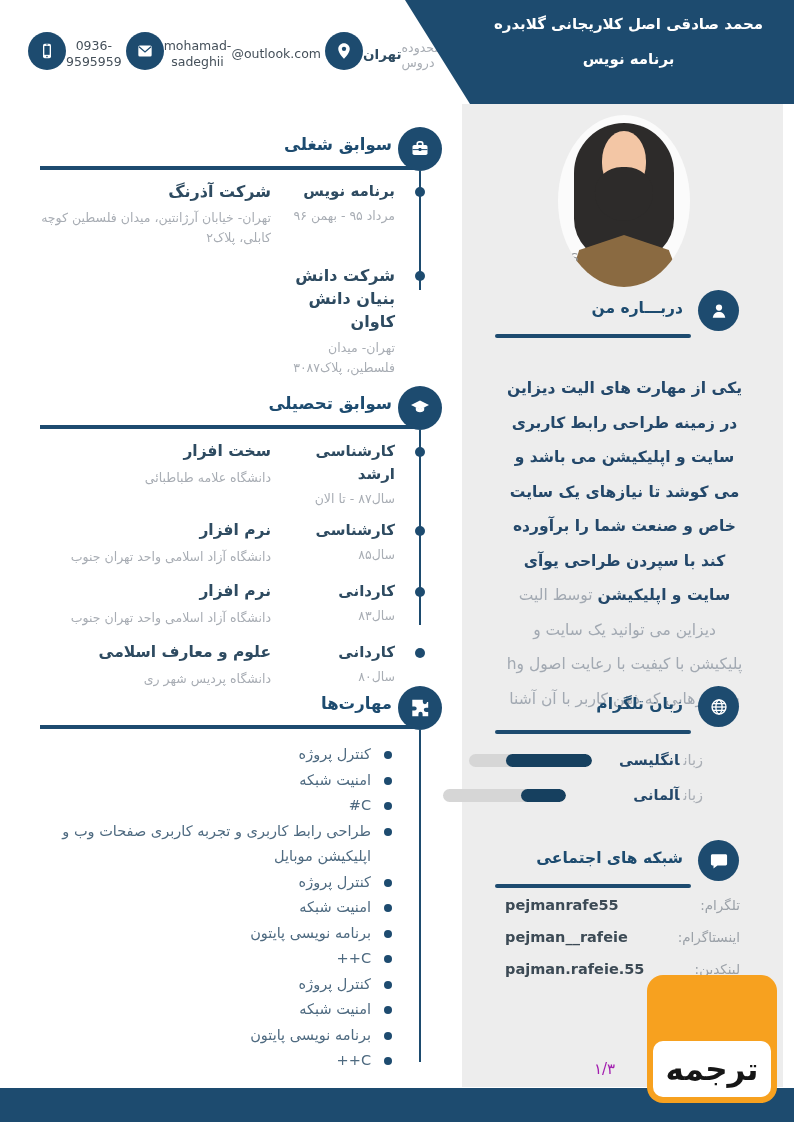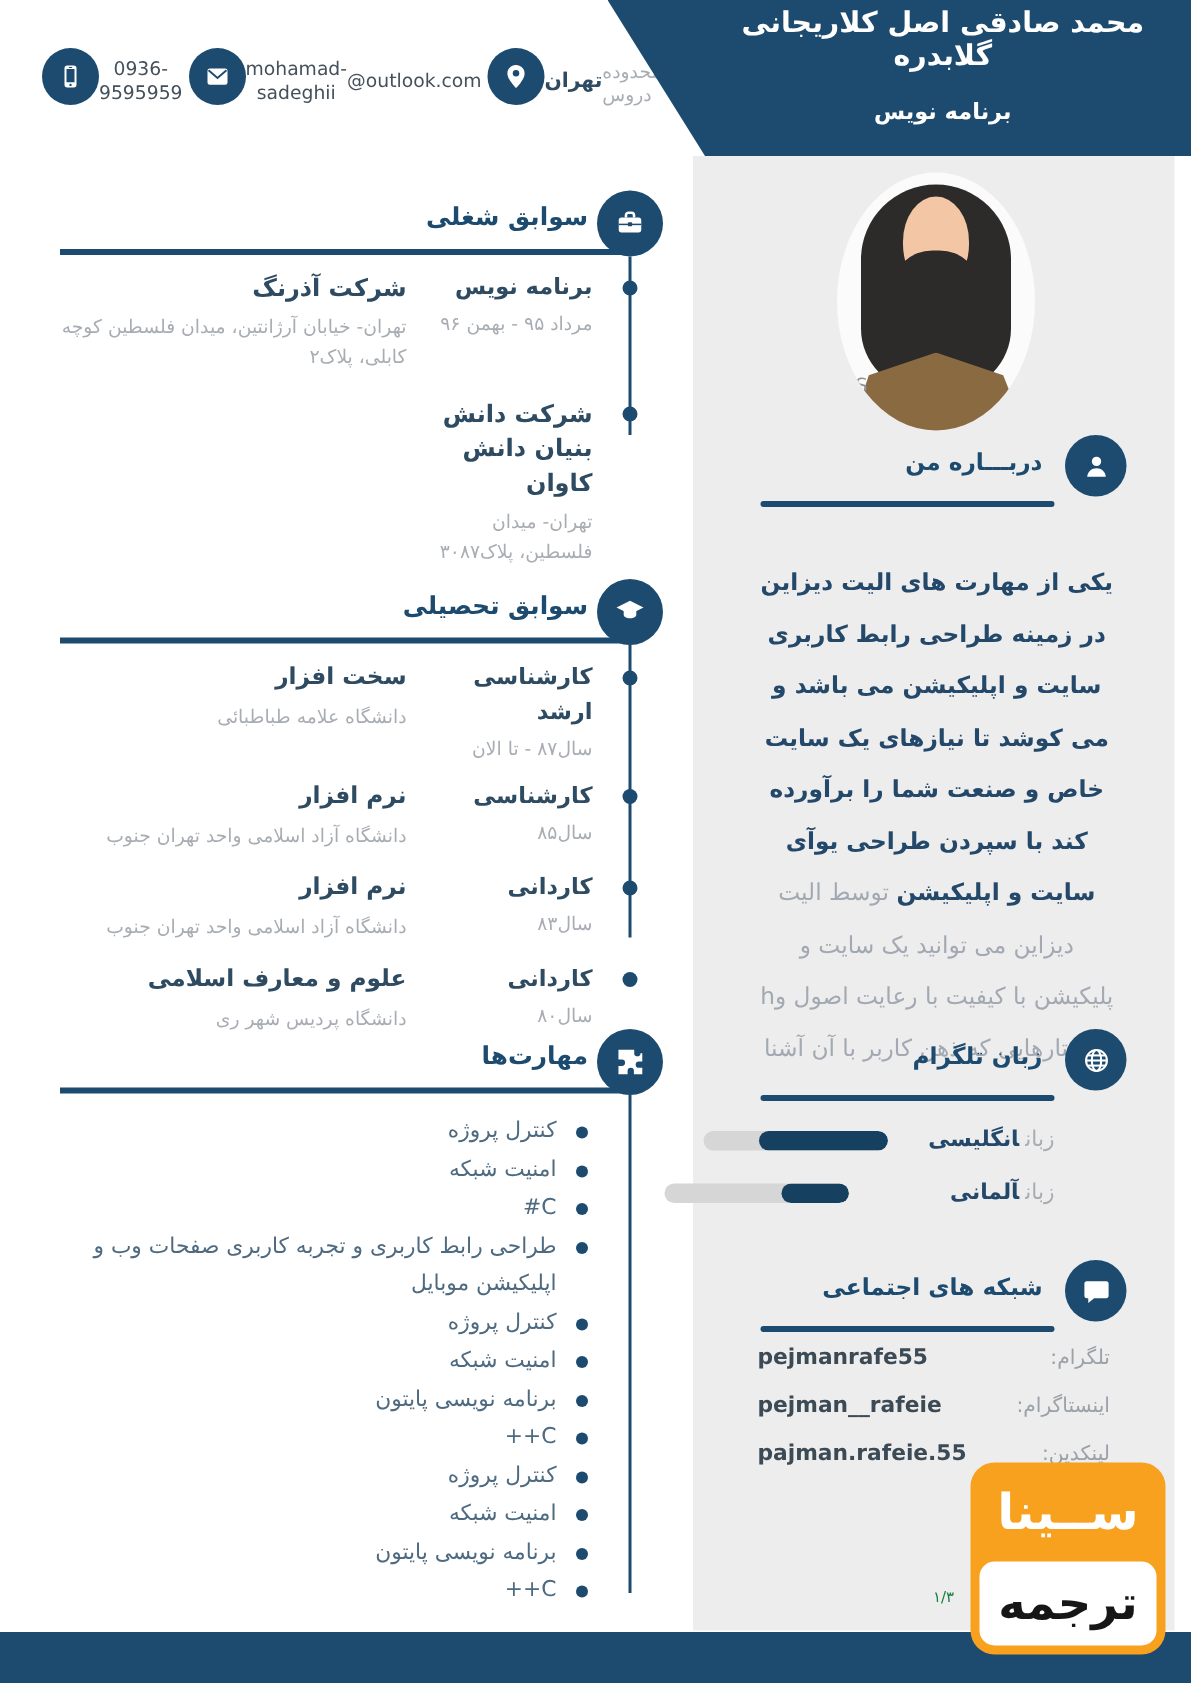--- a/index.html
+++ b/index.html
@@ -16,21 +16,21 @@
   body{
     position:relative;overflow:hidden;background:#fff;
     font-family:"DejaVu Sans",sans-serif;direction:rtl;
   }
   
   .top-banner{
     position:absolute;top:0;right:0;width:389px;height:104px;background:var(--navy);
     clip-path:polygon(0 0,389px 0,389px 104px,65px 104px);
     color:#fff;text-align:center;z-index:3;
   }
-  .top-banner .name{margin-top:4px;padding-left:58px;font-size:19px;font-weight:bold;}
+  .top-banner .name{margin-top:15px;padding-left:58px;font-size:15px;font-weight:bold;}
   .top-banner .role{margin-top:17px;padding-left:58px;font-size:15px;font-weight:bold;}
   
   .contacts{position:absolute;left:28px;top:14px;width:352px;height:80px;display:flex;direction:ltr;z-index:2;}
   .contact{flex:1;display:flex;flex-direction:row;align-items:center;}
   .vdiv{width:1px;background:#d9d9d9;margin:6px 2px;}
   .cicon{width:38px;height:38px;border-radius:50%;background:var(--navy);display:flex;align-items:center;justify-content:center;margin-bottom:7px;flex:none;}
   .contact .t-main{font-size:12.5px;color:#45505a;text-align:center;line-height:16px;}
   .contact .t-city{font-size:13.5px;color:var(--ink);font-weight:bold;}
   .contact .t-sub{font-size:12.5px;color:var(--muted);margin-top:2px;}
   
@@ -52,37 +52,37 @@
   .skills li{position:relative;padding-right:21px;font-size:14.5px;color:var(--skill);line-height:25.5px;text-align:right;}
   .skills li::before{content:"";position:absolute;right:0;top:9px;width:8px;height:8px;border-radius:50%;background:var(--navy);}
   
   .sidebar{position:absolute;left:462px;top:104px;width:321px;height:983px;background:var(--gray-bg);}
   .avatar{position:absolute;left:96px;top:11px;width:132px;height:172px;border-radius:50%;background:#fbfbfb;overflow:hidden;}
   .av-hair{position:absolute;left:16px;top:8px;width:100px;height:138px;background:#2d2b2a;border-radius:50px 50px 42px 42px;}
   .av-shirt{position:absolute;left:2px;bottom:-2px;width:128px;height:54px;background:#8a6a41;clip-path:polygon(5% 100%,15% 28%,50% 0,85% 28%,97% 100%);}
   .av-face{position:absolute;left:44px;top:16px;width:44px;height:62px;background:#f3c6a5;border-radius:22px/30px;}
   .av-beard{position:absolute;left:37px;top:52px;width:58px;height:54px;background:#2d2b2a;border-radius:46% 46% 50% 50%;}
   .av-ms{position:absolute;left:0;right:0;bottom:22px;text-align:left;color:#8e9296;font-size:13px;letter-spacing:1px;direction:ltr;}
-  .sb-head{position:absolute;right:0;left:0;height:50px;}
+  .sb-head{position:absolute;right:12px;left:0;height:50px;}
   .sb-head .circle{position:absolute;right:32px;top:0;width:41px;height:41px;border-radius:50%;background:var(--navy);display:flex;align-items:center;justify-content:center;}
   .sb-head .title{position:absolute;right:88px;top:9px;font-size:15.5px;font-weight:bold;color:var(--navy);}
   .sb-head .rule{position:absolute;top:44px;right:80px;width:196px;height:4px;background:var(--navy);border-radius:2px;}
   .about-text{position:absolute;top:240px;right:40px;left:44px;text-align:center;font-size:15.5px;line-height:34.5px;margin-top:27px;}
   .about-text .bold{font-weight:bold;color:#24486a;}
   .about-text .light{font-weight:normal;color:#a2a9b2;}
   .lang-row{position:absolute;right:80px;left:45px;display:flex;justify-content:space-between;align-items:center;height:20px;}
   .lang-label{font-size:14.5px;white-space:nowrap;}
   .lang-label .pfx{color:var(--muted);}
   .lang-label .nm{color:#24486a;font-weight:bold;margin-right:4px;padding-left:27px;}
   .bar{width:123px;height:13px;border-radius:7px;background:#d6d6d6;position:relative;overflow:hidden;flex:none;}
   .bar .fill{position:absolute;right:0;top:0;bottom:0;border-radius:7px;background:var(--navy-dark);}
   .soc-row{position:absolute;right:43px;left:43px;display:flex;justify-content:space-between;align-items:center;}
   .soc-label{font-size:13.5px;color:#9ba1a8;}
   .soc-value{direction:ltr;font-size:14.5px;font-weight:bold;color:#3c4a55;}
-  .page-num{position:absolute;left:160px;top:956px;font-size:10px;color:#15803d;direction:ltr;}
+  .page-num{position:absolute;left:132px;top:956px;font-size:15px;color:#a21caf;direction:ltr;}
   
   .logo{position:absolute;left:647px;top:975px;width:130px;height:128px;background:var(--orange);border-radius:16px;z-index:20;}
   .logo-top{height:64px;display:flex;align-items:center;justify-content:center;color:#fff;font-size:33px;font-weight:bold;}
   .logo-bottom{position:absolute;left:6px;right:6px;bottom:6px;height:56px;background:#fff;border-radius:10px;display:flex;align-items:center;justify-content:center;color:#161616;font-size:31px;font-weight:bold;}
   
   .footer{position:absolute;left:0;top:1088px;width:794px;height:34px;background:var(--navy);z-index:5;}
   svg{display:block;}
 </style>
 </head>
 <body>
@@ -312,17 +312,16 @@
   </div>
   <div class="soc-row" style="top:857px;">
     <span class="soc-label">لینکدین:</span>
     <span class="soc-value">pajman.rafeie.55</span>
   </div>
 
   <div class="page-num">۱/۳</div>
 </div>
 
 <div class="logo">
-  <div class="logo-top">ســینا</div>
   <div class="logo-bottom">ترجمه</div>
 </div>
 
 <div class="footer"></div>
 
 </body></html>

